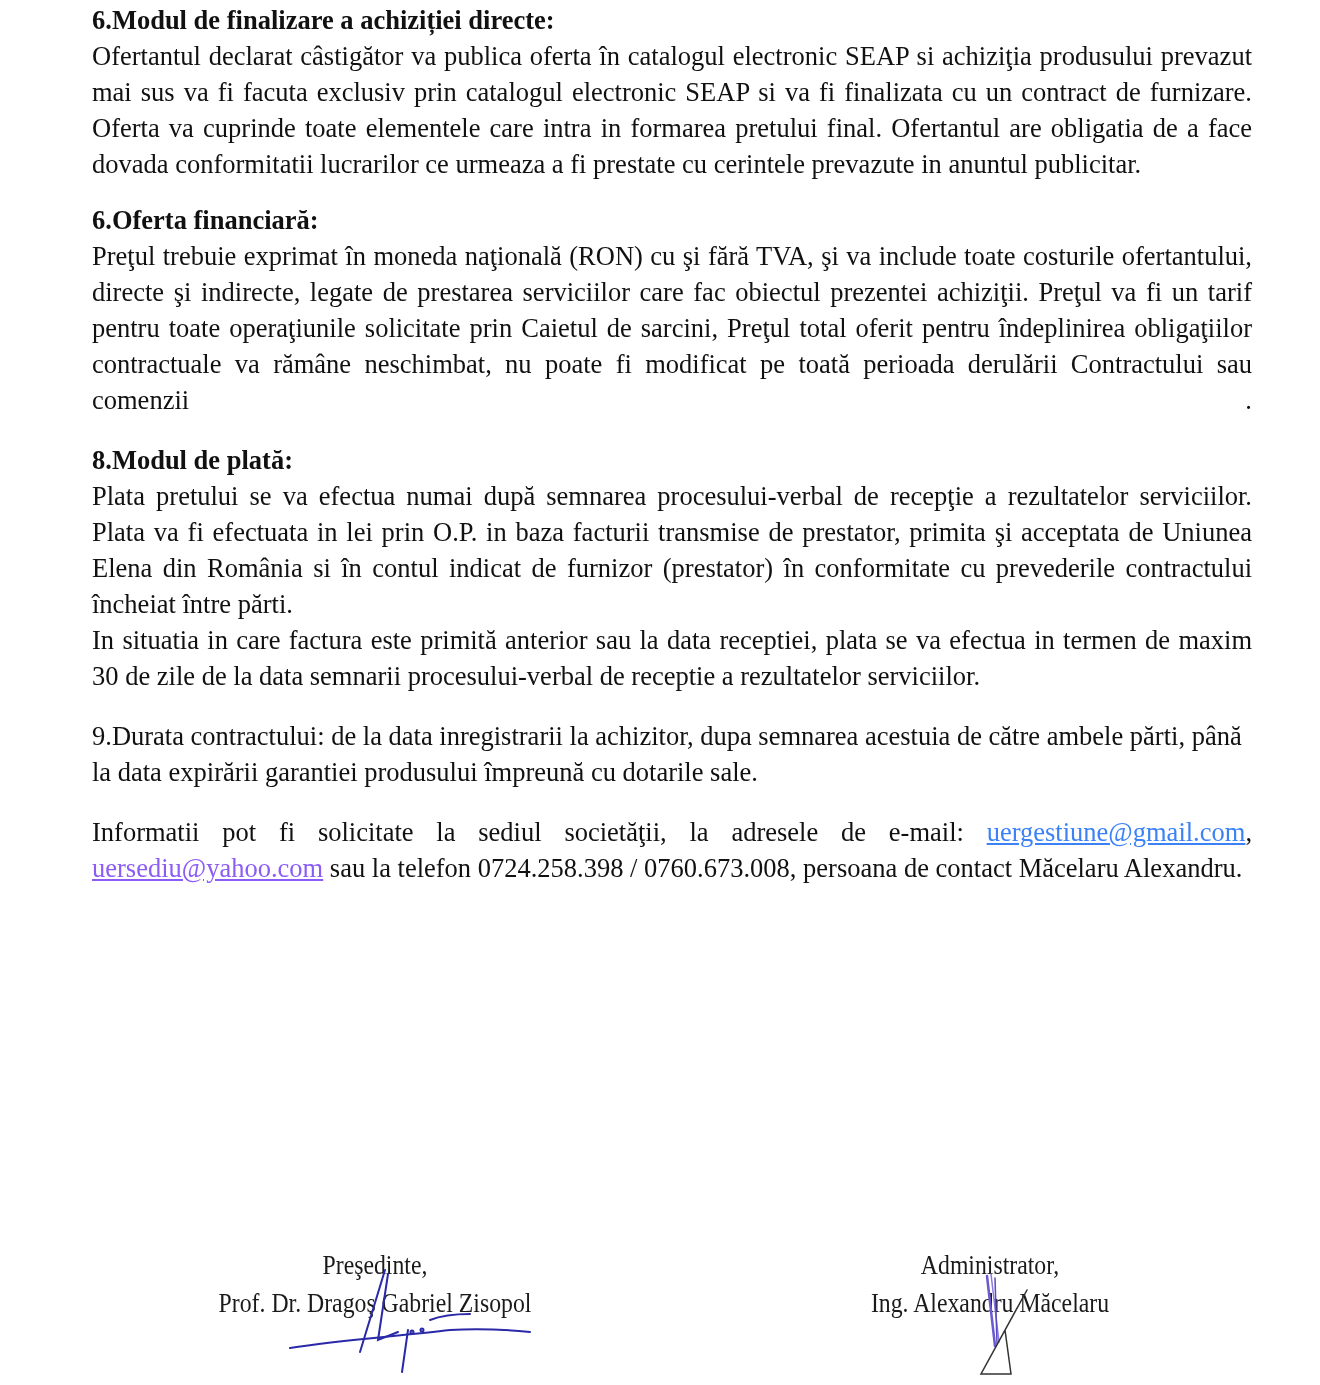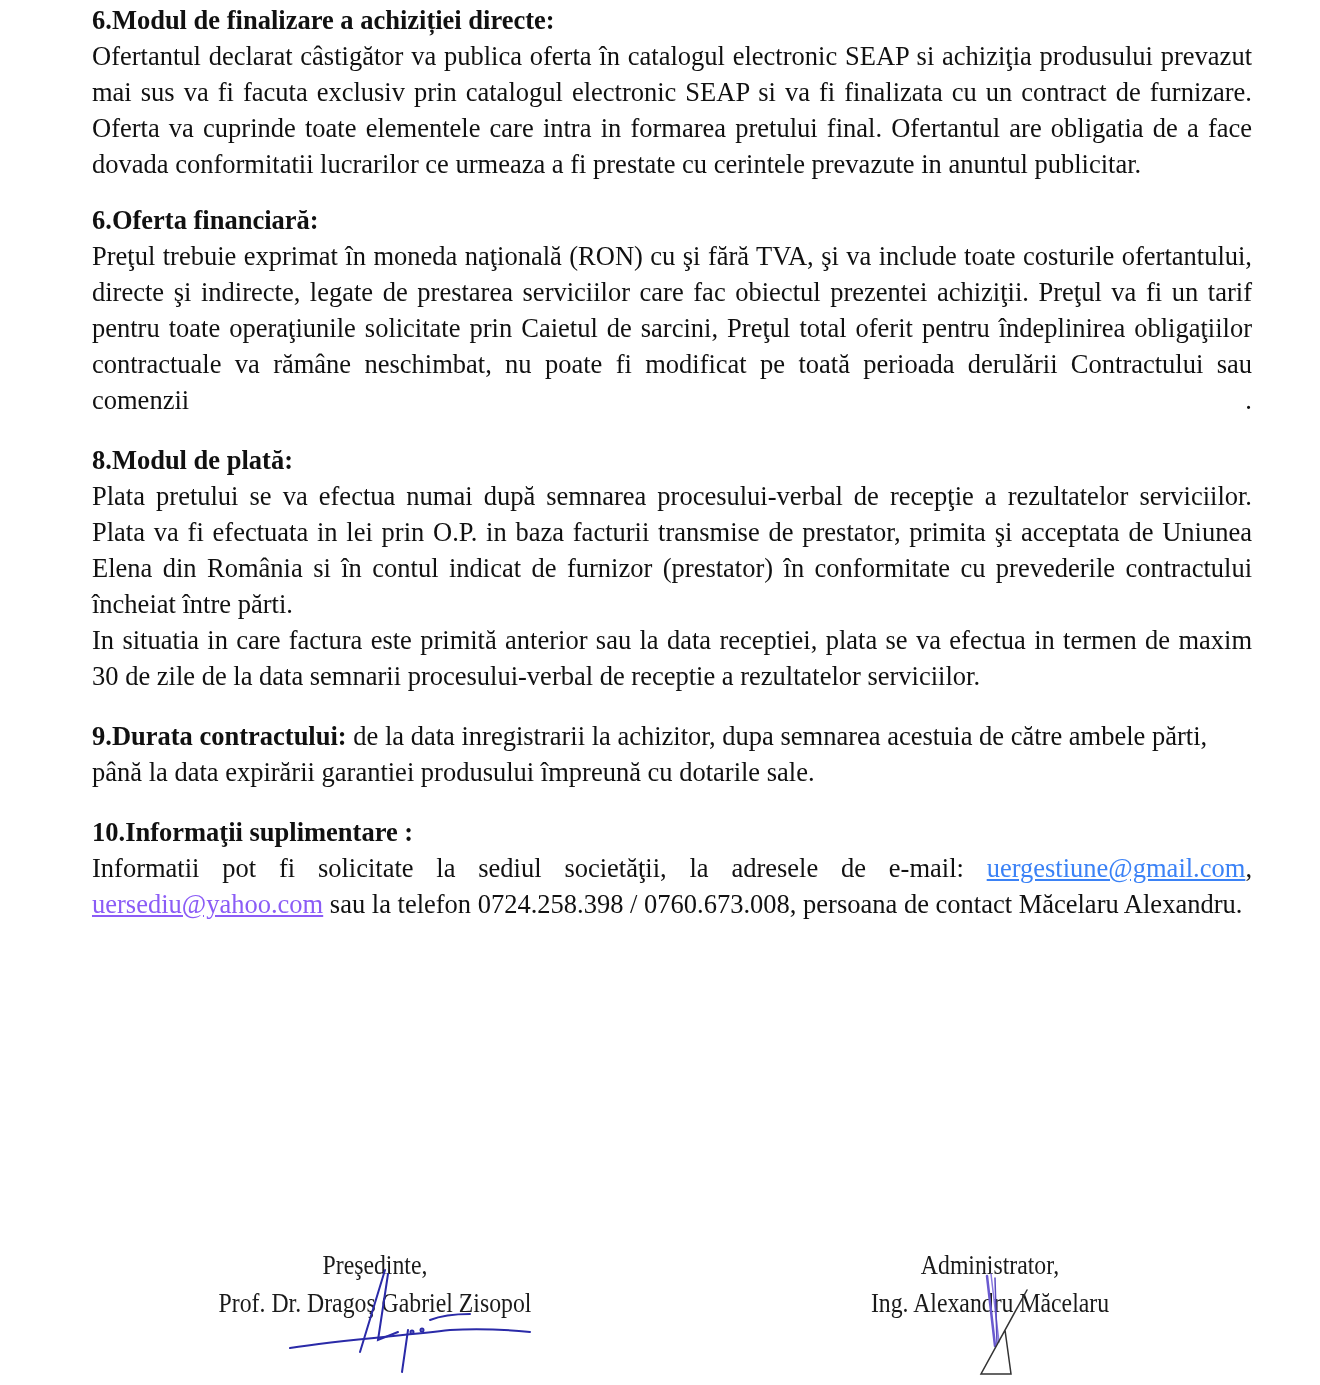--- a/index.html
+++ b/index.html
@@ -8,21 +8,21 @@
       font-family: "Liberation Serif", "DejaVu Serif", serif;
       color: #111111;
     }
     .page { position: absolute; left: 92px; top: 0; width: 1160px; }
     .section { font-size: 26.5px; line-height: 36px; text-align: justify; }
     .heading { font-weight: bold; display: block; }
     .p { display: block; text-align: justify; text-align-last: left; }
     .p.just-last { text-align-last: justify; font-family: Liberation Serif, serif; }
     .gap { height: 20px; }
     .gap-lg { height: 24px; }
-    .inline-heading { font-weight: bold; }
+    .inline-heading { font-weight: normal; }
     a.link { color: #0000ee; text-decoration: underline; }
     .sig {
       position: absolute; top: 1246px; text-align: center;
       font-size: 27px; line-height: 38px; color: #1a1a1a;
       transform: scaleX(0.88); transform-origin: center top;
     }
     .sig-left { left: 150px; width: 450px; }
     .sig-right { left: 810px; width: 360px; }
     .sig-mark { position: absolute; pointer-events: none; }
   </style>
@@ -53,21 +53,20 @@
 
   <div class="gap-lg"></div>
 
   <div class="section" style="text-align:left;">
     <span class="inline-heading">9.Durata contractului:</span><span> de la data inregistrarii la achizitor, dupa semnarea acestuia de către ambele părti, până la data expirării garantiei produsului împreună cu dotarile sale.</span>
   </div>
 
   <div class="gap-lg"></div>
 
   <div class="section">
-    <span class="heading">10.Informaţii suplimentare :</span>
     <span class="p"><span>Informatii pot fi solicitate la sediul societăţii, la adresele de e-mail: </span><a class="link" href="#" style="color: #3b82f6;">uergestiune@gmail.com</a><span>, </span><a class="link" href="#" style="color: #8b5cf6;">uersediu@yahoo.com</a><span> sau la telefon 0724.258.398 / 0760.673.008,  persoana de contact Măcelaru Alexandru.</span></span>
   </div>
 </div>
 
 <div class="sig sig-left">
   <div>Preşedinte,</div>
   <div>Prof. Dr. Dragoş Gabriel Zisopol</div>
 </div>
 <svg class="sig-mark" style="left:280px; top:1260px;" width="260" height="120" viewBox="0 0 260 120">
   <g fill="none" stroke="#2a2aa8" stroke-width="2" stroke-linecap="round">

